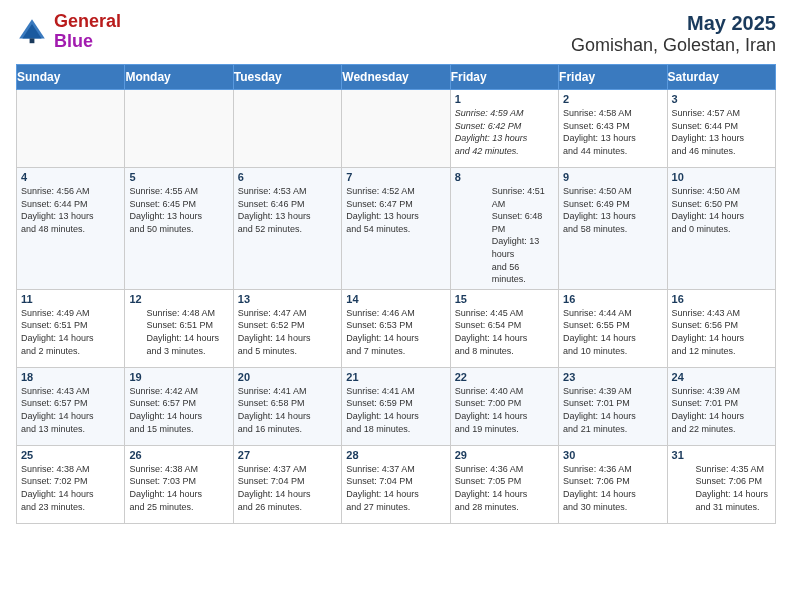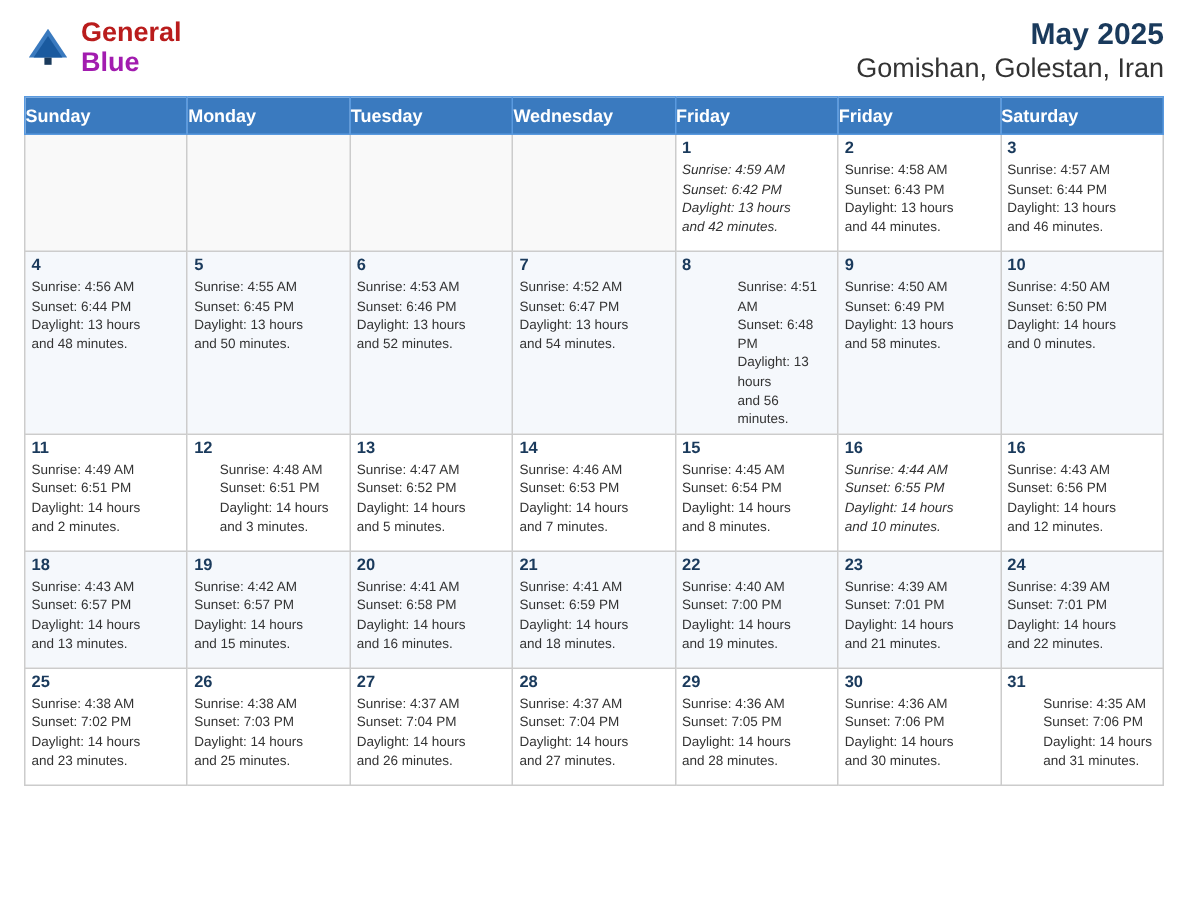--- a/index.html
+++ b/index.html
@@ -241,21 +241,21 @@
           </td>
           <td>
             <span class="day-num">15</span>
             <div class="day-info" style="white-space: pre-line;">Sunrise: 4:45 AM
 Sunset: 6:54 PM
 Daylight: 14 hours
 and 8 minutes.</div>
           </td>
           <td>
             <span class="day-num">16</span>
-            <div class="day-info" style="white-space: pre-line; font-style: italic;">Sunrise: 4:44 AM
+            <div class="day-info" style="white-space: pre-line;">Sunrise: 4:44 AM
 Sunset: 6:55 PM
 Daylight: 14 hours
 and 10 minutes.</div>
           </td>
           <td>
             <span class="day-num">16</span>
             <div class="day-info" style="white-space: pre-line;">Sunrise: 4:43 AM
 Sunset: 6:56 PM
 Daylight: 14 hours
 and 12 minutes.</div>

